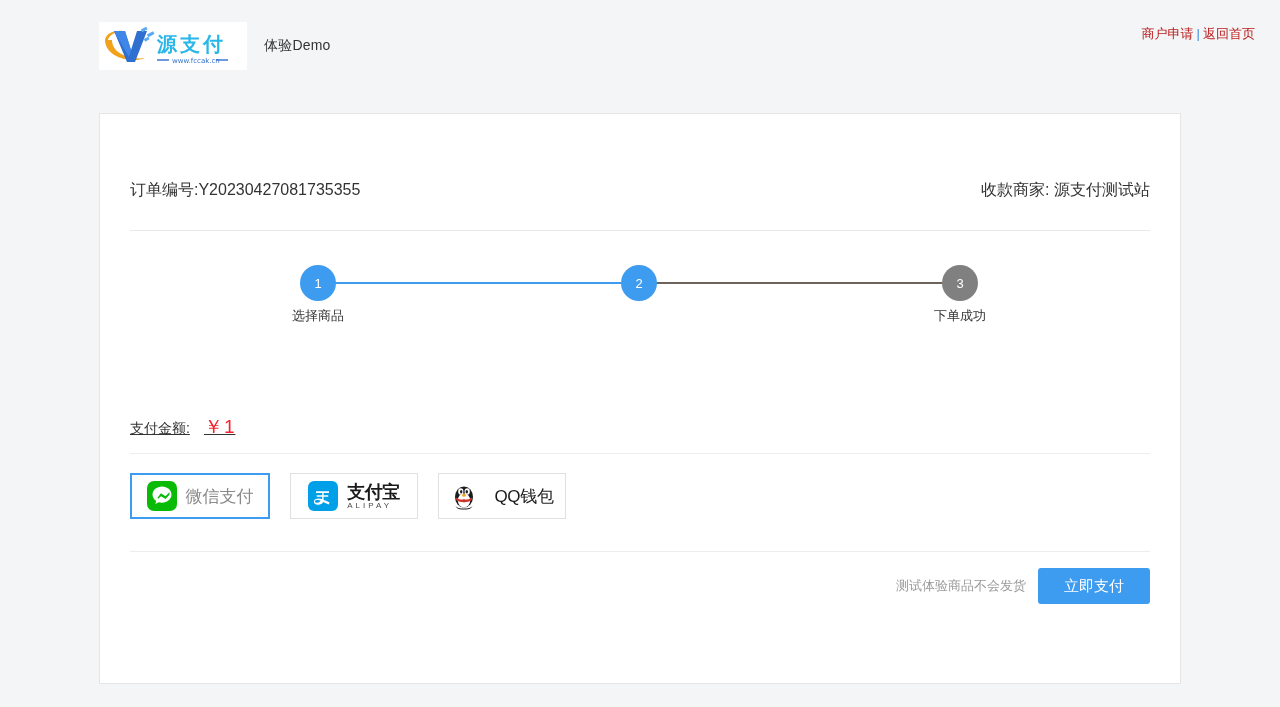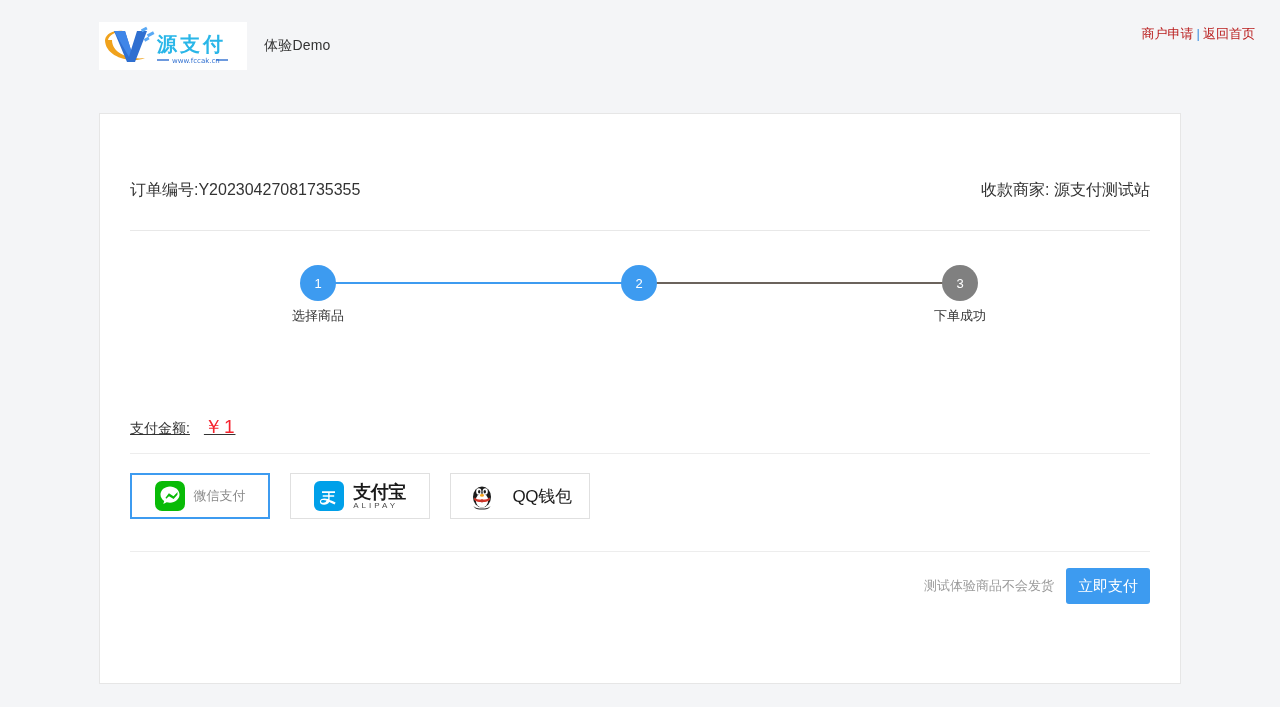--- a/index.html
+++ b/index.html
@@ -171,41 +171,41 @@
     margin-top: 13px;
   }
 
   
   .methods {
     margin-top: 19px;
     display: flex;
     gap: 20px;
   }
   .method {
-    width: 140px;
+    width: 128px;
     height: 46px;
     border: 1px solid #e0e0e0;
     background: #fff;
     display: flex;
     align-items: center;
     justify-content: center;
     box-sizing: border-box;
     cursor: pointer;
   }
   .method.selected {
     border: 2px solid #3d9bf0;
     width: 140px;
   }
   .method-inner {
     display: flex;
     align-items: center;
     gap: 9px;
   }
   .wx-text {
-    font-size: 13px;
+    font-size: 17px;
     color: #8a8a8a;
   }
   .qq-text {
     font-size: 17px;
     color: #1a1a1a;
     font-weight: 500;
     letter-spacing: -0.3px;
   }
 
   
@@ -224,21 +224,21 @@
   .footer-note {
     font-size: 13px;
     color: #9b9b9b;
     white-space: nowrap;
   }
   .pay-btn {
     background: #3d9bf0;
     color: #ffffff;
     font-size: 15px;
     border: none;
-    width: 84px;
+    width: 112px;
     height: 36px;
     border-radius: 3px;
     cursor: pointer;
     font-family: "Liberation Sans", "DejaVu Sans", sans-serif;
   }
 </style>
 </head>
 <body>
 
 <div class="header">

